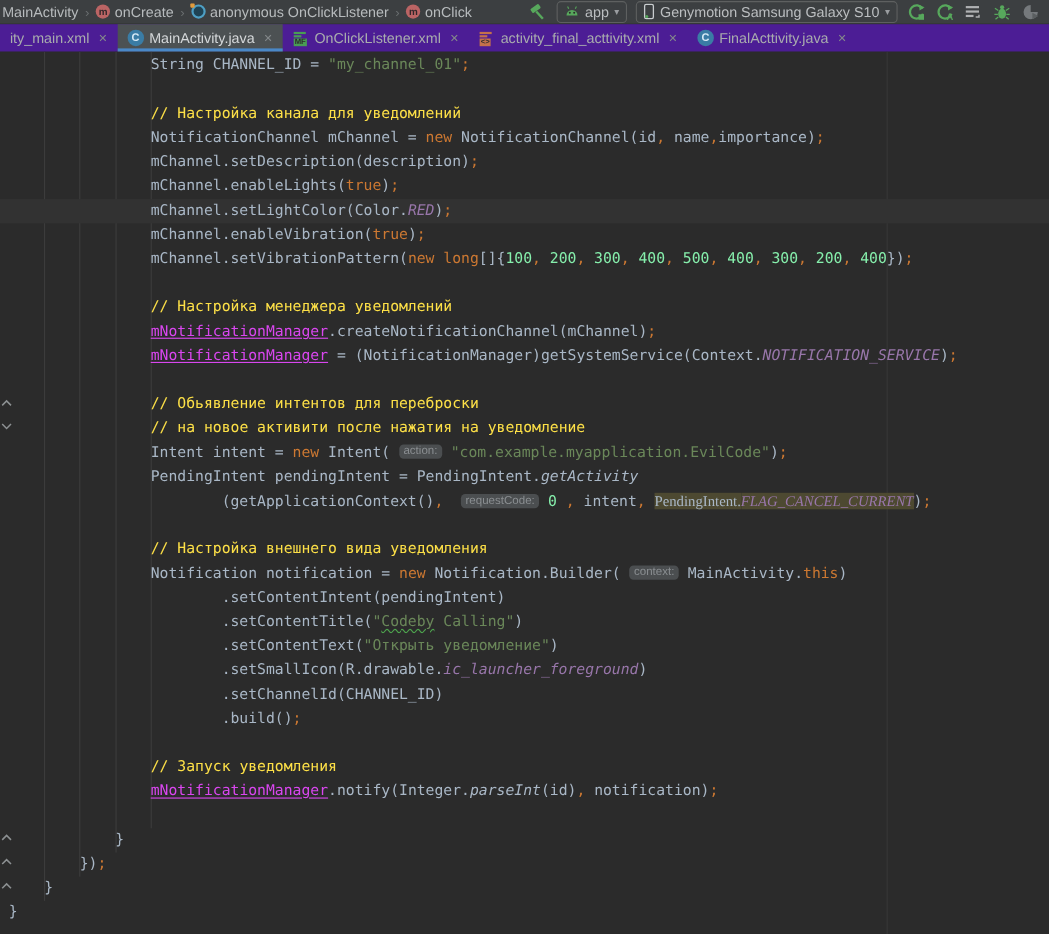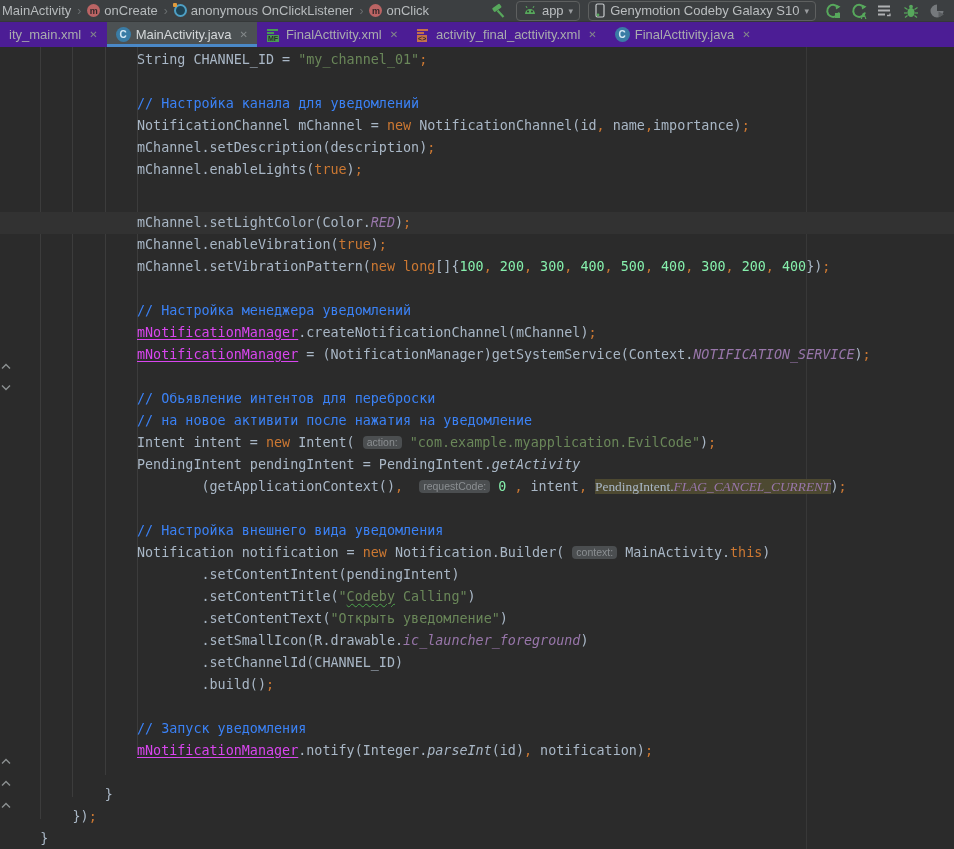--- a/index.html
+++ b/index.html
@@ -39,24 +39,24 @@
 
   
   .editor{position:relative;height:802px;background:#2B2B2B;overflow:hidden;}
   .ig{position:absolute;width:1px;background:#3C3C3C;top:0;}
   .marginline{position:absolute;left:806px;top:0;bottom:0;width:1px;background:#383838;}
   .fold{position:absolute;left:1px;width:10px;height:8px;cursor:pointer;}
   .fold polyline{fill:none;stroke:#8C9092;stroke-width:1.4;}
   .code{position:relative;padding-top:2px;font-family:"DejaVu Sans Mono",monospace;
     font-size:13.4px;line-height:22px;white-space:pre;color:#A9B7C6;}
   .cl{height:22px;min-width:954px;padding-left:8px;box-sizing:border-box;}
-  .cur{background:#323232;margin-top:31px;}
+  .cur{background:#323232;}
   .kw,.p{color:#CC7832;}
   .str{color:#6A8759;}
-  .com{color:#3b82f6;}
+  .com{color:#fde047;}
   .num{color:#86efac;}
   .fld{color:#d946ef;text-decoration:underline;text-underline-offset:2px;}
   .cst{color:#9876AA;font-style:italic;}
   .stm{font-style:italic;}
   .hl{background:#4D4931;font-family:Liberation Serif, serif;}
   .typo{text-decoration:underline wavy #4DA54D;text-decoration-thickness:1px;text-underline-offset:2px;}
   .hint{display:inline-block;background:#4B4E50;color:#8A8E91;font-family:"Liberation Sans",sans-serif;
     font-size:10.5px;line-height:13px;border-radius:4px;padding:0 4px;vertical-align:middle;position:relative;top:-1px;}
 </style>
 </head>
@@ -101,21 +101,21 @@
       </svg>
       <span>app</span>
       <span class="chev">▾</span>
     </div>
 
     <div class="combo">
       <svg width="10" height="15" viewBox="0 0 10 15">
         <rect x="1" y="1" width="8" height="13" rx="1.5" fill="none" stroke="#C8CCCE" stroke-width="1.2"></rect>
         <circle cx="3" cy="12" r="1.4" fill="#57A85C"></circle>
       </svg>
-      <span>Genymotion Codeby Galaxy S10</span>
+      <span>Genymotion Samsung Galaxy S10</span>
       <span class="chev">▾</span>
     </div>
 
     <svg class="tbicon" viewBox="0 0 16 16">
       <path d="M13.5 5 A6 6 0 1 0 14 9.5" fill="none" stroke="#57A85C" stroke-width="2"></path>
       <polygon points="10.5,1.5 15.5,3.5 11,6.5" fill="#57A85C"></polygon>
       <rect x="10" y="10" width="5" height="5" fill="#57A85C"></rect>
     </svg>
     <svg class="tbicon" viewBox="0 0 16 16">
       <path d="M13.5 5 A6 6 0 1 0 14 9.5" fill="none" stroke="#57A85C" stroke-width="2"></path>
@@ -155,21 +155,21 @@
         <span class="ticon tclass">C</span>
         <span>MainActivity.java</span>
         <span class="close">✕</span>
       </div>
       <div class="tab">
         <span class="ticon tfile tmani">
           <span class="ln ln1"></span>
           <span class="ln ln2"></span>
           <span class="chip">MF</span>
         </span>
-        <span>FinalActtivity.xml</span>
+        <span>OnClickListener.xml</span>
         <span class="close">✕</span>
       </div>
       <div class="tab">
         <span class="ticon tfile txml">
           <span class="ln ln1"></span>
           <span class="ln ln2"></span>
           <span class="chip">&lt;&gt;</span>
         </span>
         <span>activity_final_acttivity.xml</span>
         <span class="close">✕</span>

